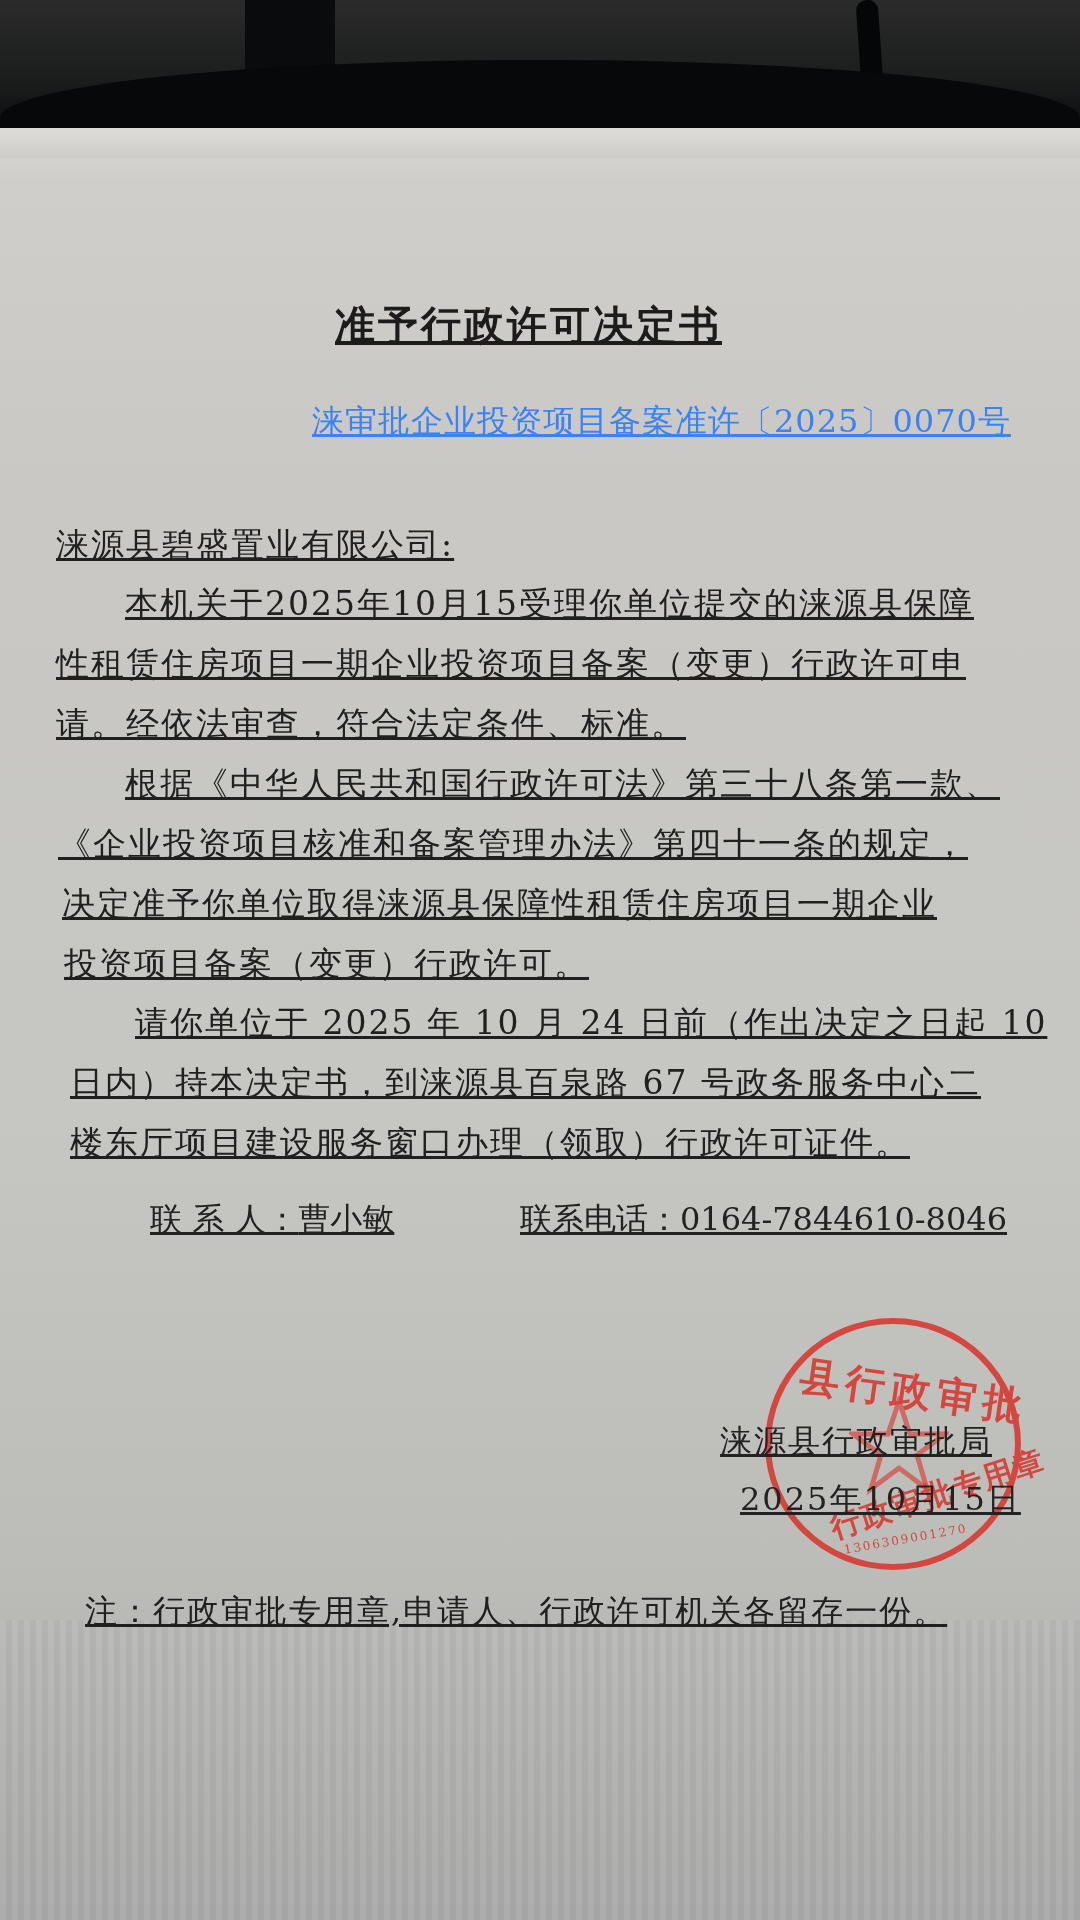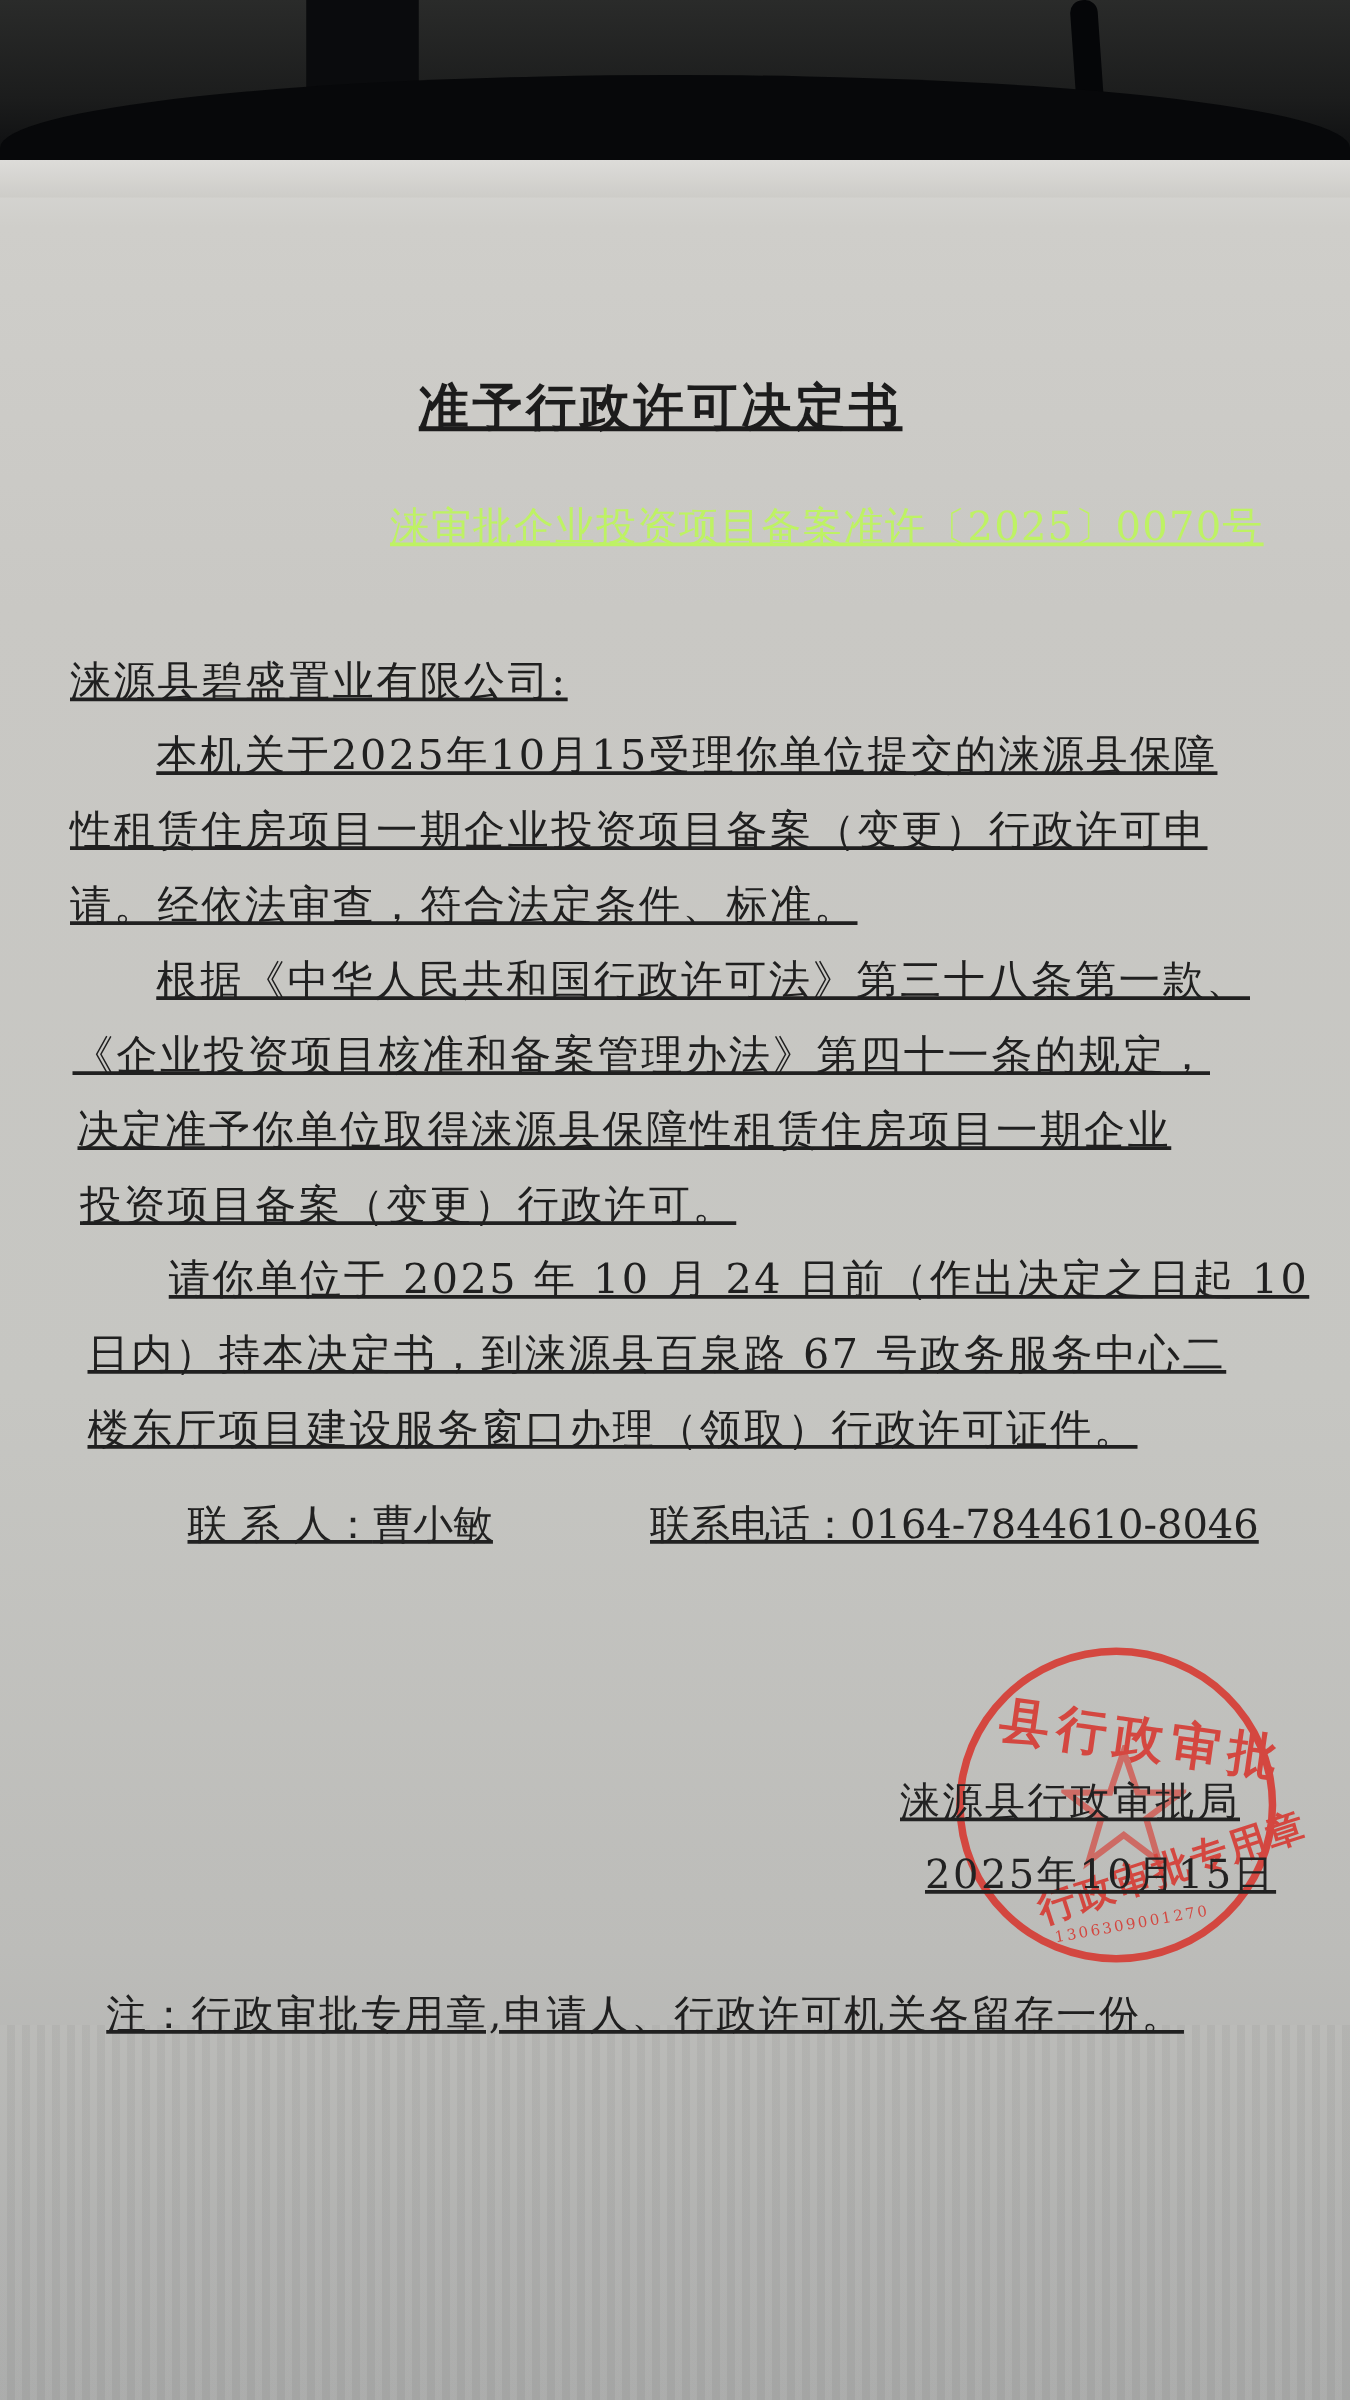--- a/index.html
+++ b/index.html
@@ -33,21 +33,21 @@
     background: linear-gradient(180deg, #dddcd9, #cdccc8);
   }
   .paper::after {
     content: ""; position: absolute; left: 0; right: 0; bottom: 0; height: 300px;
     background: repeating-linear-gradient(90deg, rgba(255,255,255,0.03) 0 6px, rgba(0,0,0,0.03) 6px 12px);
   }
   .text { position: absolute; color: #1c1c1c; white-space: nowrap; text-decoration: underline; }
   .title {
     left: 335px; top: 298px; font-size: 40px; font-weight: bold; letter-spacing: 3px;
   }
-  .docno { left: 312px; top: 400px; font-size: 32px; letter-spacing: 1px; color: #bef264; text-align: center; }
+  .docno { left: 312px; top: 400px; font-size: 32px; letter-spacing: 1px; color: #3b82f6; text-align: center; }
   .line { left: 56px; font-size: 33px; letter-spacing: 2px; color: #202020; }
   .indent { left: 125px; }
   .contact { font-size: 32px; color: #222; }
   .sign { font-size: 32px; color: #222; letter-spacing: 2px; }
   .stamp {
     position: absolute; left: 765px; top: 1318px; width: 256px; height: 252px;
     border: 6px solid #d8332b; border-radius: 50%; box-sizing: border-box;
     opacity: 0.85;
   }
   .stamp .star {

